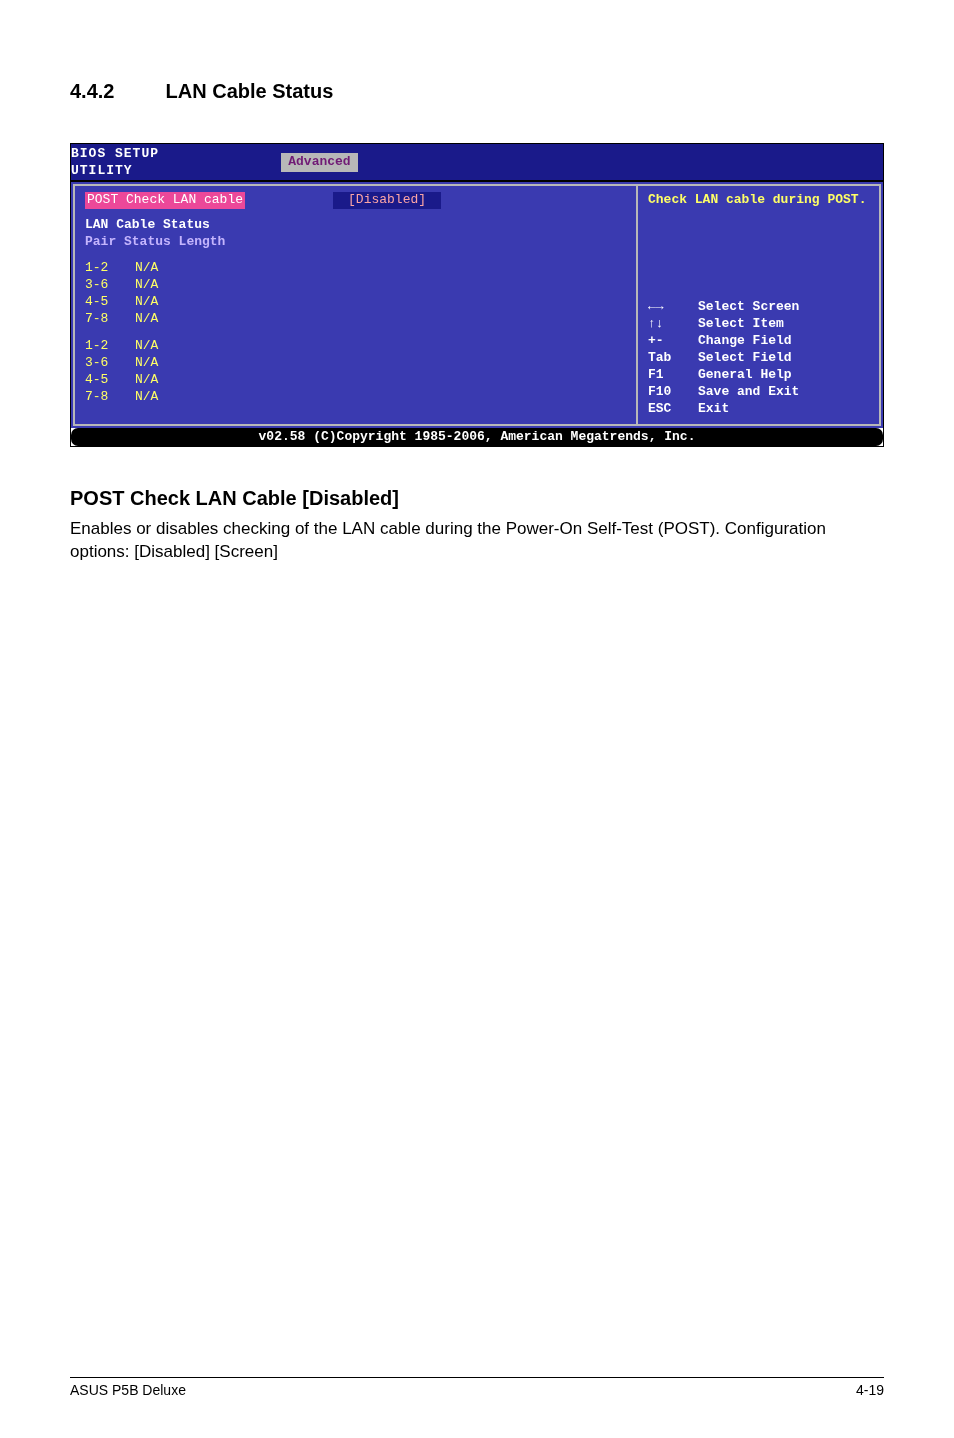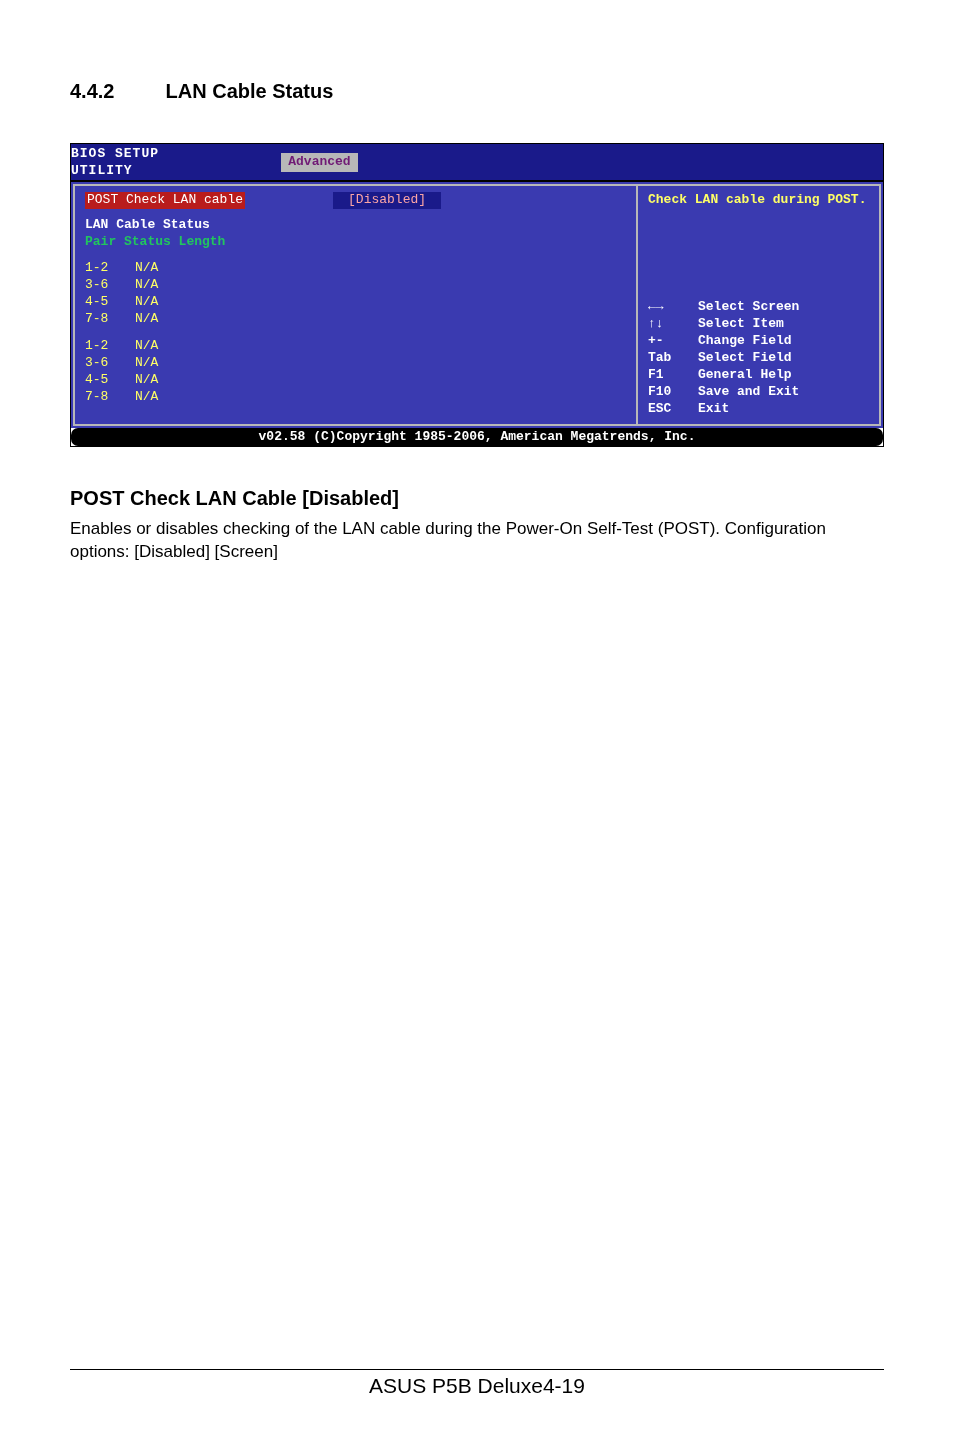--- a/index.html
+++ b/index.html
@@ -11,36 +11,36 @@
   .bios-wrap { width: 100%; }
   .bios { width: 100%; border: 1px solid #000; font-family: "Courier New", monospace; font-size: 13px; line-height: 1.3; }
   .bios-top { background: #1a1a8a; color: #fff; display: flex; flex-direction: row; align-items: center; padding: 2px 0 0 0; }
   .bios-title { letter-spacing: 1px; font-weight: bold; }
   .tab-row { width: 100%; display: flex; padding-left: 80px; }
   .tab { background: #b8b8b8; color: #701a75; padding: 0 6px; font-weight: bold; border: 1px solid #b8b8b8; }
   .bios-body { display: flex; background: #3a3ab0; border-top: 2px solid #000; }
   .left-pane { flex: 1; border: 2px solid #b8b8b8; border-right: none; margin: 2px 0 2px 2px; padding: 6px 10px 18px 10px; }
   .right-pane { width: 245px; border: 2px solid #b8b8b8; margin: 2px 2px 2px 0; padding: 6px 10px 6px 10px; display: flex; flex-direction: column; justify-content: space-between; }
   .field-row { display: flex; color: #fff; }
-  .field-label { color: #fff; background: #b91c1c; padding: 0 2px; }
+  .field-label { color: #fff; background: #ec4899; padding: 0 2px; }
   .field-value { margin-left: 88px; color: #fca5a5; background: #1a1a8a; padding: 0 15px; }
   .static-white { color: #fff; font-weight: bold; margin-top: 8px; }
-  .pair-head { color: #22c55e; font-weight: bold; }
+  .pair-head { color: #c4b5fd; font-weight: bold; }
   .data-block { margin-top: 10px; }
   .data-row { color: #ffff66; display: flex; }
   .data-row .p { width: 50px; }
   .help-top { color: #ffff66; font-weight: bold; }
   .help-keys { color: #fff; font-weight: bold; }
   .key-row { display: flex; }
   .key-row .k { width: 50px; }
   .bios-footer { background: #000; color: #fff; text-align: center; font-weight: bold; padding: 1px 0; font-family: "Courier New", monospace; font-size: 13px; border-radius: 7px; }
   
   .subheading { font-size: 20px; font-weight: bold; margin-top: 40px; margin-bottom: 8px; }
   .body-text { font-size: 17px; line-height: 1.35; }
-  .footer { margin-top: auto; border-top: 1px solid #000; padding-top: 4px; display: flex; justify-content: center; font-size: 21px; }
+  .footer { margin-top: auto; border-top: 1px solid #000; padding-top: 4px; display: flex; justify-content: space-between; font-size: 14px; }
 </style>
 </head>
 <body>
 
 <div class="page">
 
   <h2 class="section-heading">
     <span class="section-num">4.4.2</span>
     <span>LAN Cable Status</span>
   </h2>

